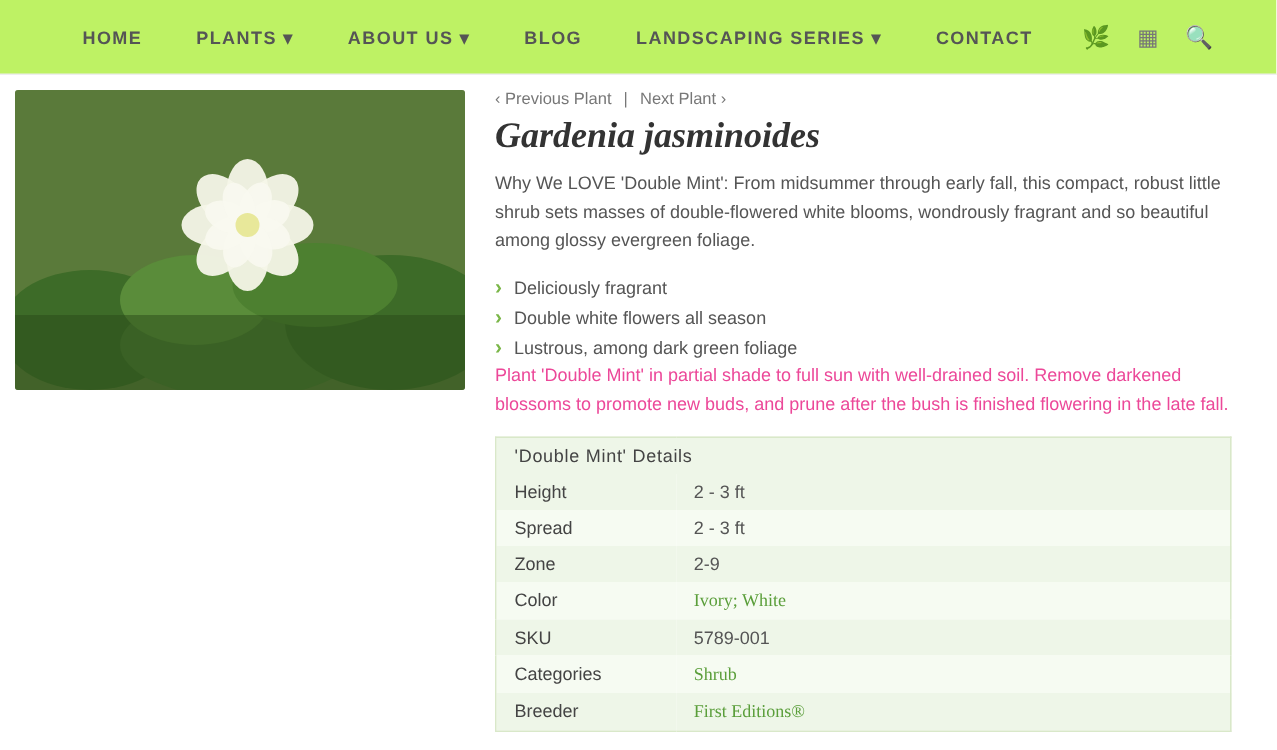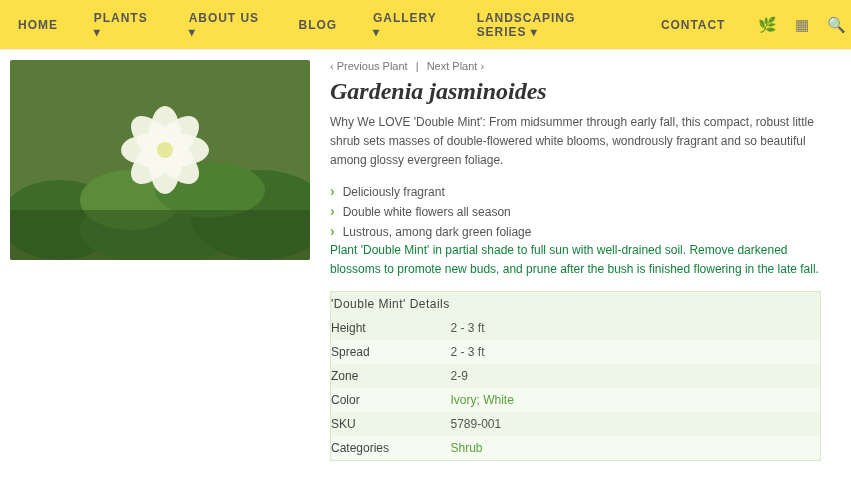--- a/index.html
+++ b/index.html
@@ -1,58 +1,57 @@
 <!DOCTYPE html>
 <html><head>
   <meta charset="utf-8">
   <style>
     * { margin: 0; padding: 0; box-sizing: border-box; }
     body { font-family: Arial, sans-serif; font-size: 13px; color: #444; background: #fff; width: 851px; min-height: 500px; overflow: hidden; }
 
     
-    nav { background: #fde047; border-bottom: 1px solid #eee; display: flex; align-items: center; justify-content: center; height: 50px; gap: 0; }
+    nav { background: #bef264; border-bottom: 1px solid #eee; display: flex; align-items: center; justify-content: center; height: 50px; gap: 0; }
     nav a { text-decoration: none; color: #555; font-size: 12px; font-weight: 600; letter-spacing: 0.08em; padding: 0 18px; text-transform: uppercase; }
     nav .nav-icons { display: flex; align-items: center; gap: 8px; margin-left: 10px; }
     nav .nav-icon { font-size: 15px; color: #777; cursor: pointer; padding: 0 5px; }
 
     
     .main { display: flex; padding: 10px 30px 10px 10px; gap: 20px; }
     .plant-img { width: 300px; min-width: 300px; height: 200px; background: #c8c8b0; border-radius: 2px; overflow: hidden; }
     .plant-img svg { width: 100%; height: 100%; }
 
     
     .content { flex: 1; }
     .breadcrumb { font-size: 11px; color: #777; margin-bottom: 6px; }
     .breadcrumb a { color: #777; text-decoration: none; margin-top: 15px; }
     .breadcrumb span { margin: 0 5px; }
     h1 { font-size: 24px; font-weight: 600; color: #333; margin-bottom: 8px; font-style: italic; font-family: Liberation Serif, serif; }
     .description { font-size: 12px; line-height: 1.6; color: #555; margin-bottom: 10px; }
     .features { list-style: none; }
     .features li { font-size: 12px; color: #555; padding: 2px 0; }
     .features li::before { content: "›"; color: #7ab648; margin-right: 8px; font-size: 14px; font-weight: bold; }
-    .plant-note { font-size: 12px; line-height: 1.6; color: #15803d; margin-bottom: 12px; }
+    .plant-note { font-size: 12px; line-height: 1.6; color: #ec4899; margin-bottom: 12px; }
 
     
     .details-table { border: 1px solid #d9e8c9; width: 100%; border-collapse: collapse; margin-bottom: 10px; }
     .details-header { background: #4a8c3f; color: #fff; font-size: 12px; font-weight: 600; padding: 7px 12px; text-align: left; letter-spacing: 0.04em; }
     .details-table tr:nth-child(even) td { background: #f6fbf2; }
     .details-table tr:nth-child(odd) td { background: #eef6e8; }
-    .details-table td { padding: 5px 0; font-size: 12px; color: #555; border: none; }
+    .details-table td { padding: 5px 12px; font-size: 12px; color: #555; border: none; }
     .details-table td:first-child { width: 120px; color: #444; font-weight: 500; }
-    .link-green { color: #5a9e3a; text-decoration: none; }
+    .link-green { color: #5a9e3a; text-decoration: none; font-family: Liberation Serif, serif; }
   </style>
 </head>
 <body>
 
 <nav>
   <a>HOME</a>
   <a><span>PLANTS</span> ▾</a>
   <a><span>ABOUT US</span> ▾</a>
   <a>BLOG</a>
-  <a><span>GALLERY</span> ▾</a>
   <a><span>LANDSCAPING SERIES</span> ▾</a>
   <a>CONTACT</a>
   <div class="nav-icons">
     <span class="nav-icon">🌿</span>
     <span class="nav-icon">▦</span>
     <span class="nav-icon">🔍</span>
   </div>
 </nav>
 
 <div class="main">
@@ -136,17 +135,21 @@
             <td><a class="link-green" href="#">Ivory; White</a></td>
           </tr>
           <tr>
             <td>SKU</td>
             <td>5789-001</td>
           </tr>
           <tr>
             <td>Categories</td>
             <td><a class="link-green" href="#">Shrub</a></td>
           </tr>
+          <tr>
+            <td>Breeder</td>
+            <td><a class="link-green" href="#">First Editions®</a></td>
+          </tr>
         </tbody>
     </table>
 
   </div>
 </div>
 
 </body></html>

